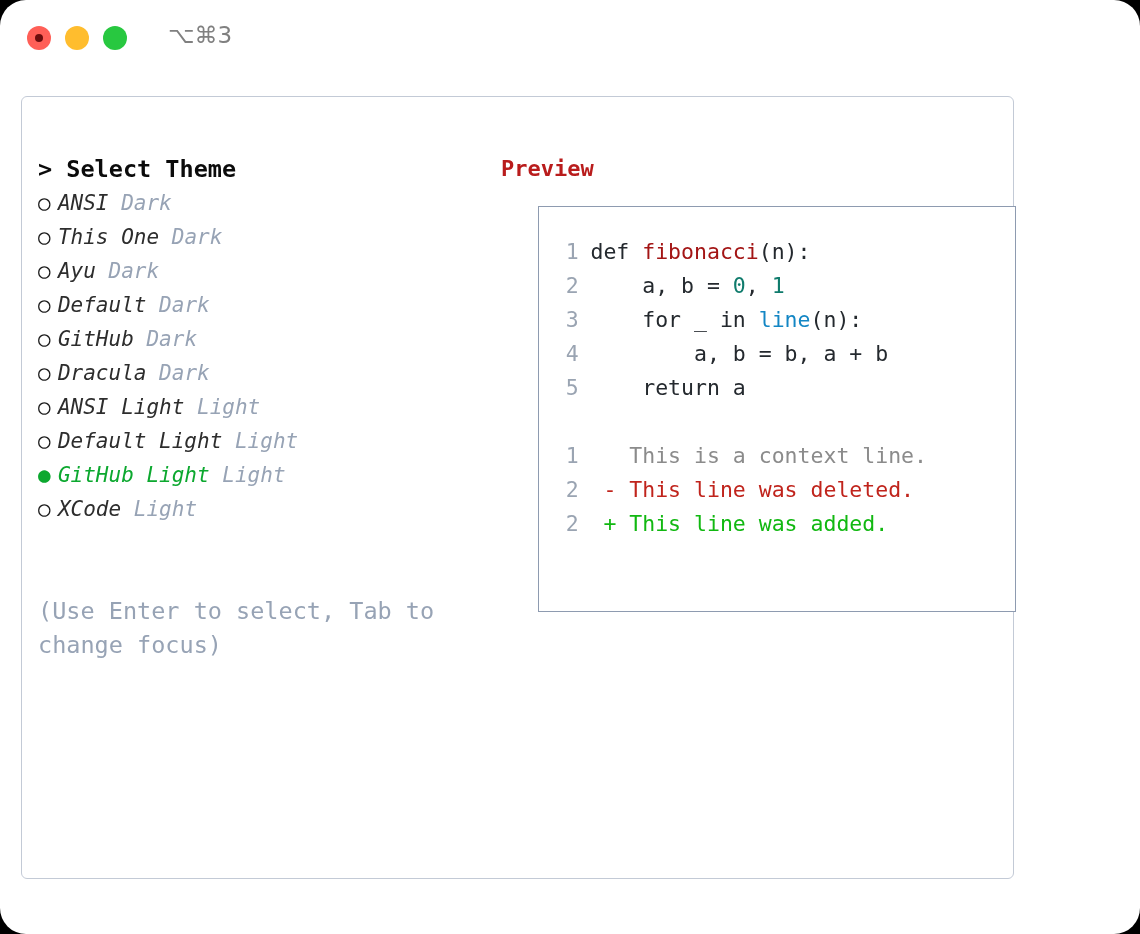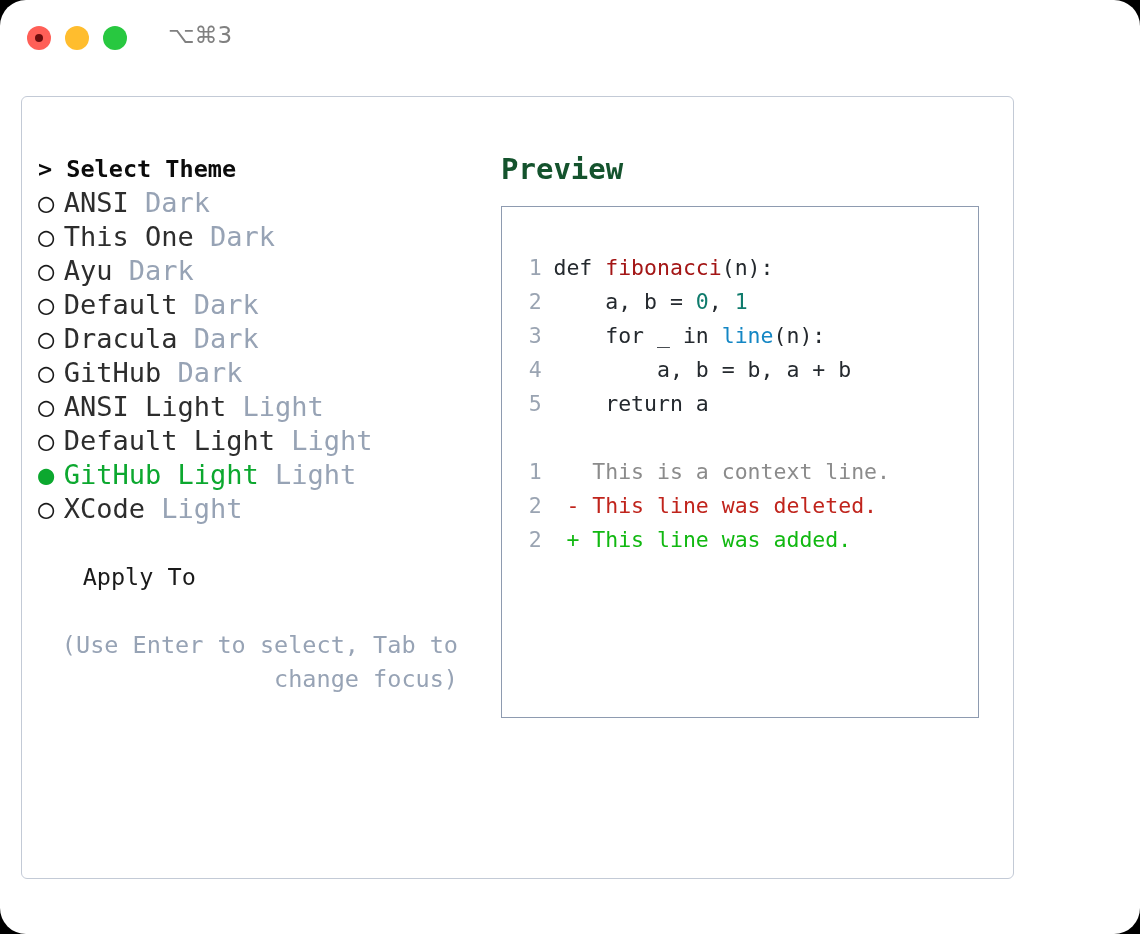--- a/index.html
+++ b/index.html
@@ -89,24 +89,25 @@
     width: 440px;
   }
   .theme-header {
     font-size: 23.5px;
     font-weight: bold;
     color: #0b0b0b;
     line-height: 34px;
     white-space: pre;
   }
   .opt-row {
-    font-size: 27px;
+    font-size: 21px;
     line-height: 34px;
     white-space: pre;
     color: #2d2d2d;
+    font-style: italic;
   }
   .opt-row .marker {
     display: inline-block;
     width: 0.95em;
     color: #1a1a1a;
   }
   .opt-row.selected .marker { color: #0ca82f; }
   .opt-row.selected .opt-label { color: #0ca82f; }
   .opt-label { color: #2d2d2d; }
   .opt-tag   { color: #97a3b5; }
@@ -120,45 +121,45 @@
   }
   .spacer-line { height: 34px; }
 
   .hint {
     font-size: 23.5px;
     line-height: 34px;
     color: #97a3b5;
     width: 420px;
     white-space: pre-wrap;
     word-break: break-word;
-    text-align: right;
   }
 
   
   .right-col {
     position: absolute;
     left: 479px;
     top: 55px;
     width: 490px;
   }
   .preview-title {
-    font-size: 29px;
+    font-size: 22px;
     font-weight: bold;
-    color: #14532d;
+    color: #b91c1c;
     line-height: 34px;
     white-space: pre;
   }
   .preview-box {
     margin-top: 20px;
     width: 478px;
-    height: 512px;
+    height: 406px;
     border: 1.5px solid #8e9bb0;
     box-sizing: border-box;
     background: #ffffff;
-    padding: 44px 0 0 0;
+    padding: 28px 0 0 0;
+    margin-left: 37px;
   }
   .code-line {
     font-size: 21.5px;
     line-height: 34px;
     white-space: pre;
     color: #24292e;
     padding-left: 16px;
   }
   .lineno {
     display: inline-block;
@@ -195,31 +196,30 @@
   <div class="panel">
 
     <div class="left-col">
       <div class="theme-header"><span>&gt; </span><span>Select Theme</span></div>
 
       <div id="theme-list">
           <div class="opt-row"><span class="marker">○</span><span class="opt-label">ANSI</span> <span class="opt-tag">Dark</span></div>
           <div class="opt-row"><span class="marker">○</span><span class="opt-label">This One</span> <span class="opt-tag">Dark</span></div>
           <div class="opt-row"><span class="marker">○</span><span class="opt-label">Ayu</span> <span class="opt-tag">Dark</span></div>
           <div class="opt-row"><span class="marker">○</span><span class="opt-label">Default</span> <span class="opt-tag">Dark</span></div>
+          <div class="opt-row"><span class="marker">○</span><span class="opt-label">GitHub</span> <span class="opt-tag">Dark</span></div>
           <div class="opt-row"><span class="marker">○</span><span class="opt-label">Dracula</span> <span class="opt-tag">Dark</span></div>
-          <div class="opt-row"><span class="marker">○</span><span class="opt-label">GitHub</span> <span class="opt-tag">Dark</span></div>
           <div class="opt-row"><span class="marker">○</span><span class="opt-label">ANSI Light</span> <span class="opt-tag">Light</span></div>
           <div class="opt-row"><span class="marker">○</span><span class="opt-label">Default Light</span> <span class="opt-tag">Light</span></div>
           <div class="opt-row selected"><span class="marker">●</span><span class="opt-label">GitHub Light</span> <span class="opt-tag">Light</span></div>
           <div class="opt-row"><span class="marker">○</span><span class="opt-label">XCode</span> <span class="opt-tag">Light</span></div>
         </div>
 
       <div class="spacer-line"></div>
 
-      <div class="apply-header">Apply To</div>
 
 
       <div class="spacer-line"></div>
 
       <div class="hint">(Use Enter to select, Tab to change focus)</div>
     </div>
 
     <div class="right-col">
       <div class="preview-title">Preview</div>
       <div class="preview-box">

